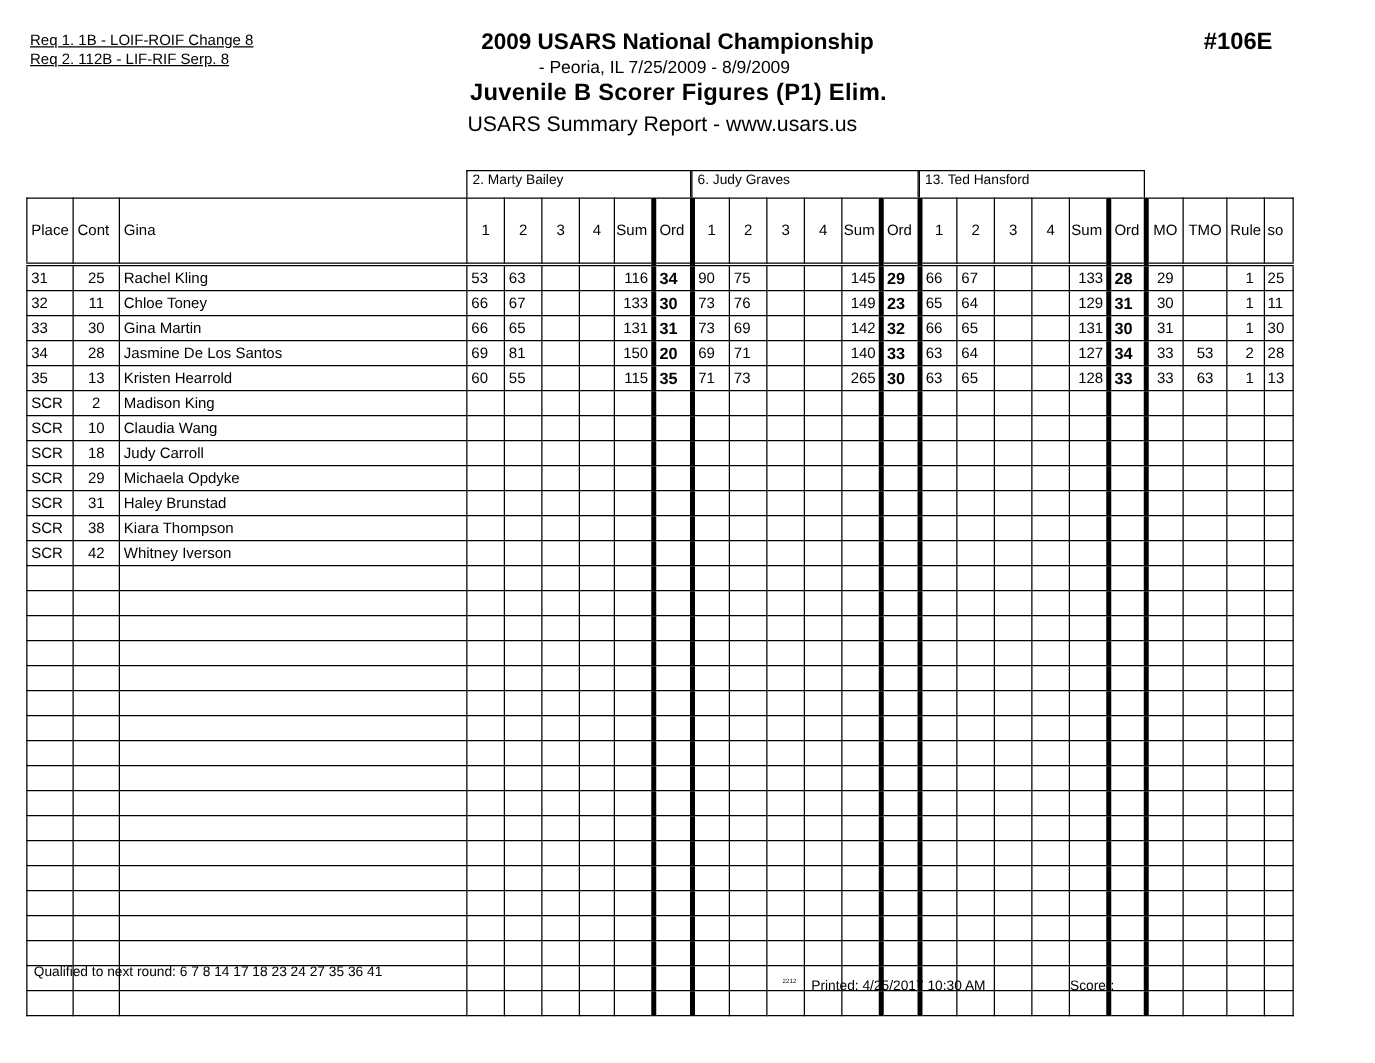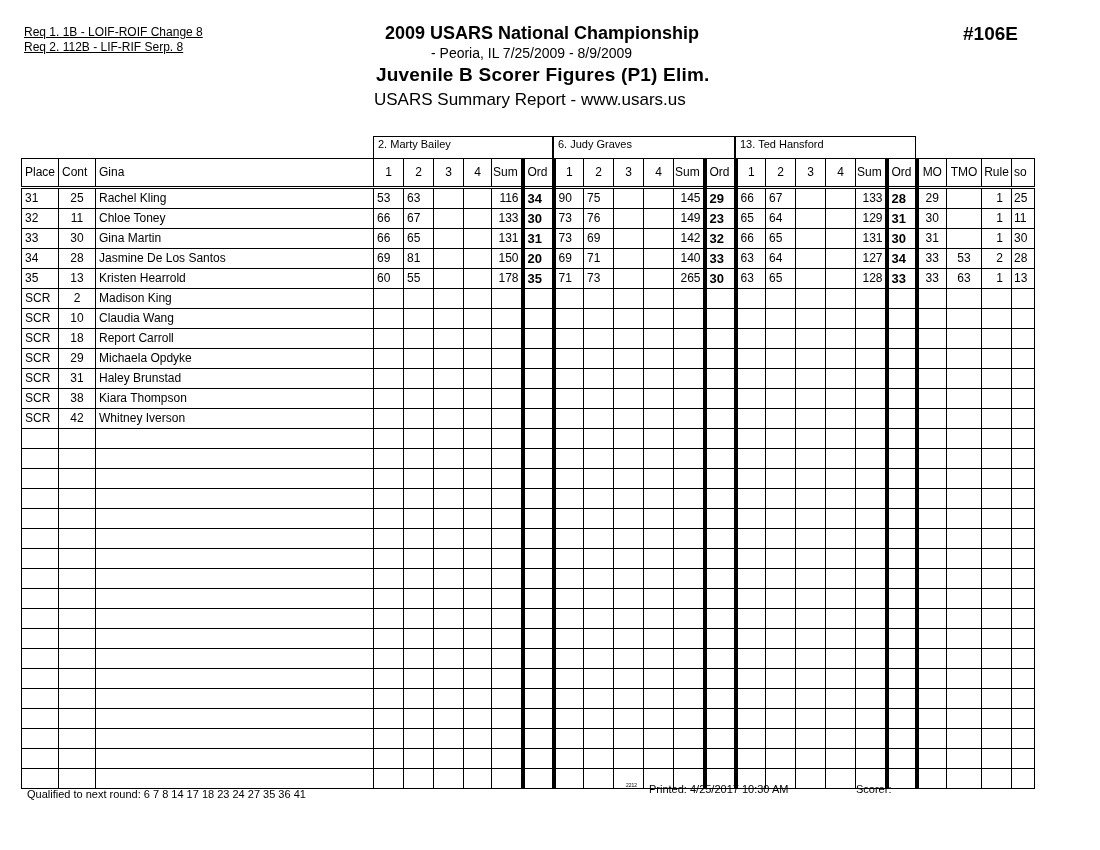--- a/index.html
+++ b/index.html
@@ -87,21 +87,21 @@
       <td class="c">4</td>
       <td style="padding:0 1px">Sum</td>
       <td class="thickL">Ord</td>
       <td class="c thickL">1</td>
       <td class="c">2</td>
       <td class="c">3</td>
       <td class="c">4</td>
       <td style="padding:0 1px">Sum</td>
       <td class="thickL">Ord</td>
       <td class="c thickL" style="padding:0 1px">MO</td>
-      <td class="c" style="padding:4px 1px">TMO</td>
+      <td class="c" style="padding:16px 1px">TMO</td>
       <td class="c" style="padding:0 1px">Rule</td>
       <td style="padding:0 2px">so</td>
     </tr>
   <tr>
         <td>31</td>
         <td class="c">25</td>
         <td>Rachel Kling</td>
         <td>53</td>
         <td>63</td>
         <td></td>
@@ -207,21 +207,21 @@
         <td style="padding:0 2px">28</td>
       </tr>
       <tr>
         <td>35</td>
         <td class="c">13</td>
         <td>Kristen Hearrold</td>
         <td>60</td>
         <td>55</td>
         <td></td>
         <td></td>
-        <td class="r" style="padding:0 2px">178</td>
+        <td class="r" style="padding:0 2px">115</td>
         <td class="b thickL">35</td>
         <td class="thickL">71</td>
         <td>73</td>
         <td></td>
         <td></td>
         <td class="r" style="padding:0 2px">265</td>
         <td class="b thickL">30</td>
         <td class="thickL">63</td>
         <td>65</td>
         <td></td>
@@ -283,21 +283,21 @@
         <td class="r" style="padding:0 2px"></td>
         <td class="b thickL"></td>
         <td class="c thickL" style="padding:0 1px"></td>
         <td class="c" style="padding:0 1px"></td>
         <td class="r" style="padding:0 8px 0 1px"></td>
         <td style="padding:0 2px"></td>
       </tr>
       <tr>
         <td>SCR</td>
         <td class="c">18</td>
-        <td>Report Carroll</td>
+        <td>Judy Carroll</td>
         <td></td>
         <td></td>
         <td></td>
         <td></td>
         <td class="r" style="padding:0 2px"></td>
         <td class="b thickL"></td>
         <td class="thickL"></td>
         <td></td>
         <td></td>
         <td></td>
@@ -904,16 +904,16 @@
         <td class="r" style="padding:0 2px"></td>
         <td class="b thickL"></td>
         <td class="c thickL" style="padding:0 1px"></td>
         <td class="c" style="padding:0 1px"></td>
         <td class="r" style="padding:0 8px 0 1px"></td>
         <td style="padding:0 2px"></td>
       </tr>
     </tbody>
 </table>
 
-<div class="abs footer" style="left:27px;top:788px;">Qualified to next round:   6 7 8 14 17 18 23 24 27 35 36 41</div>
+<div class="abs footer" style="left:27px;top:772px;">Qualified to next round:   6 7 8 14 17 18 23 24 27 35 36 41</div>
 <div class="abs tiny" style="left:626px;top:782px;">2212</div>
 <div class="abs footer" style="left:649px;top:783px;">Printed:  4/25/2017  10:30 AM</div>
 <div class="abs footer" style="left:856px;top:783px;">Scorer:</div>
 
 </body></html>

